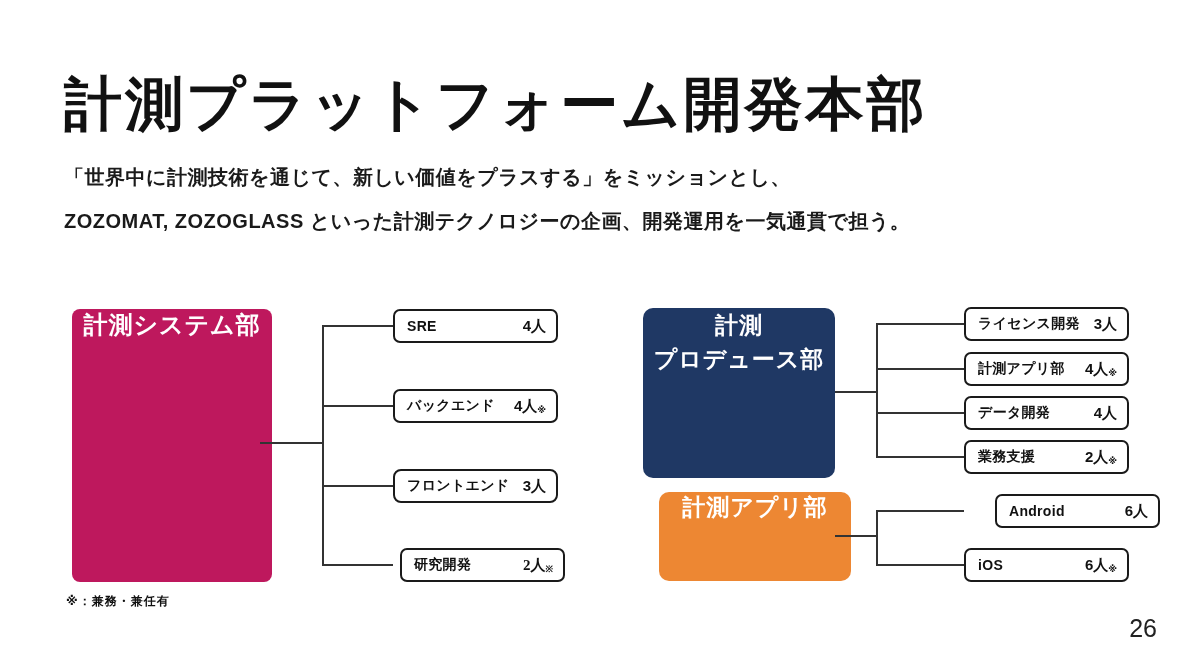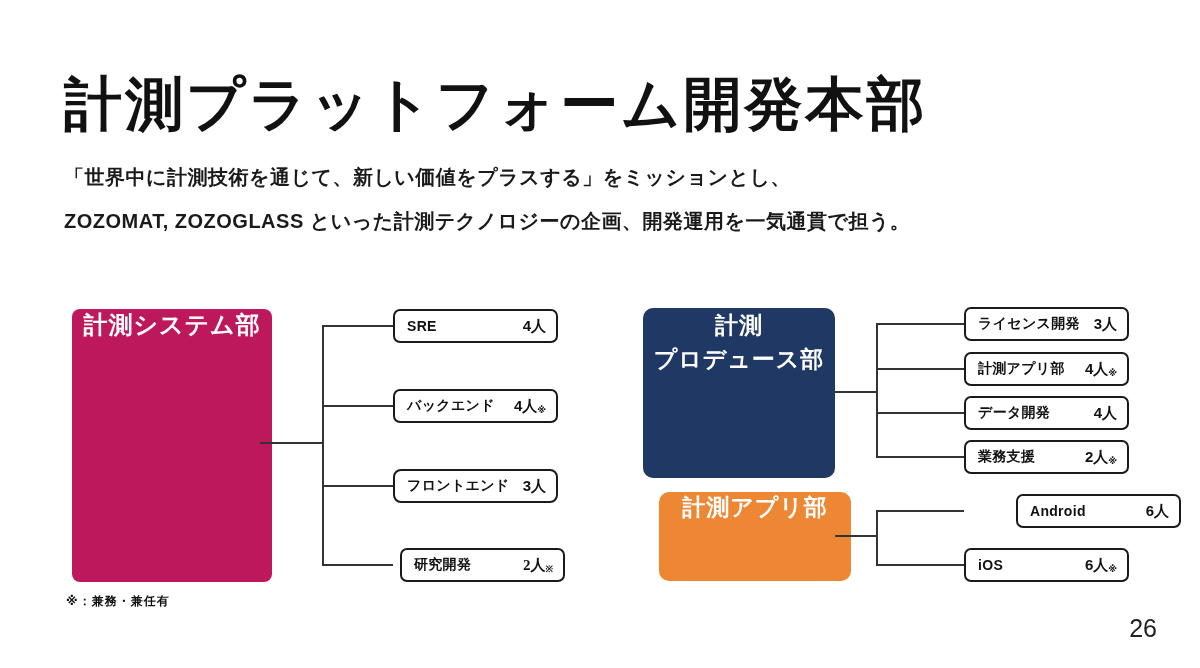--- a/index.html
+++ b/index.html
@@ -138,21 +138,21 @@
 
   <div class="dept dept-app">
     <span>計測アプリ部</span>
   </div>
 
   <div class="line h" style="left:835px; top:535px; width:42px;"></div>
   <div class="line v" style="left:876px; top:510px; height:56px;"></div>
   <div class="line h" style="left:876px; top:510px; width:88px;"></div>
   <div class="line h" style="left:876px; top:564px; width:88px;"></div>
 
-  <div class="team" style="left:1016px; top:494px;">
+  <div class="team" style="left:995px; top:494px;">
     <span class="t-label">Android</span>
     <span class="t-count"><span>6人</span><span class="t-note"></span></span>
   </div>
   <div class="team" style="left:964px; top:548px;">
     <span class="t-label">iOS</span>
     <span class="t-count"><span>6人</span><span class="t-note">※</span></span>
   </div>
 
   <div class="footnote">※：兼務・兼任有</div>
   <div class="page-num">26</div>

